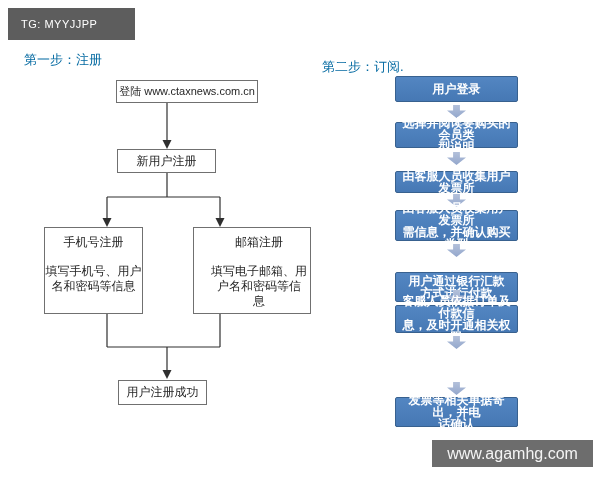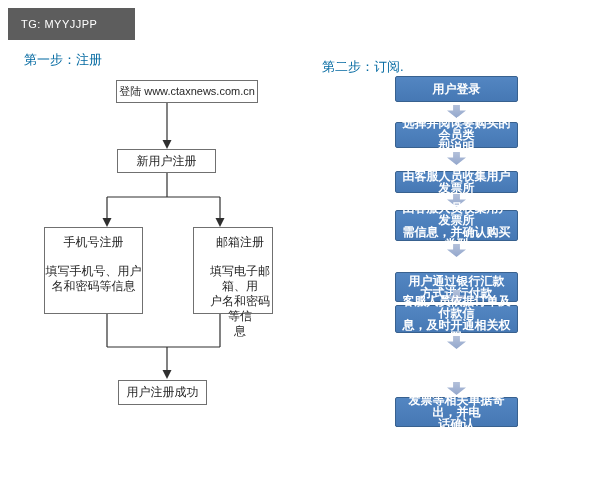--- a/index.html
+++ b/index.html
@@ -63,21 +63,21 @@
   .wbox.tall {
     flex-direction: column;
     justify-content: flex-start;
     padding-top: 7px;
   }
   .wbox.tall .wbox-desc { margin-top: 14px; white-space: pre-line; }
 
   #box-login    { left: 96px;  top: 80px;  width: 142px; height: 23px; margin-left: 20px; }
   #box-newuser  { left: 117px; top: 149px; width: 99px;  height: 24px; }
   #box-mobile   { left: 44px;  top: 227px; width: 99px;  height: 87px; }
-  #box-email    { left: 193px; top: 227px; width: 80px; height: 87px; padding-left: 14px; }
+  #box-email    { left: 193px; top: 227px; width: 118px; height: 87px; padding-left: 14px; }
   #box-success  { left: 118px; top: 380px; width: 89px;  height: 25px; }
 
   .connector-svg {
     position: absolute;
     left: 0; top: 0;
     width: 600px; height: 480px;
     pointer-events: none;
   }
 
   
@@ -186,14 +186,15 @@
   <div class="step-box" id="step-5">客服人员依据订单及付款信
 息，及时开通相关权限</div>
   <div class="chevron" id="chev-5"></div>
 
   <div class="step-box" id="step-6">用户可正常浏览</div>
   <div class="chevron" id="chev-6"></div>
 
   <div class="step-box" id="step-7">发票等相关单据寄出，并电
 话确认</div>
 
+  <div class="site-watermark">www.agamhg.com</div>
 
 </div>
 
 </body></html>

